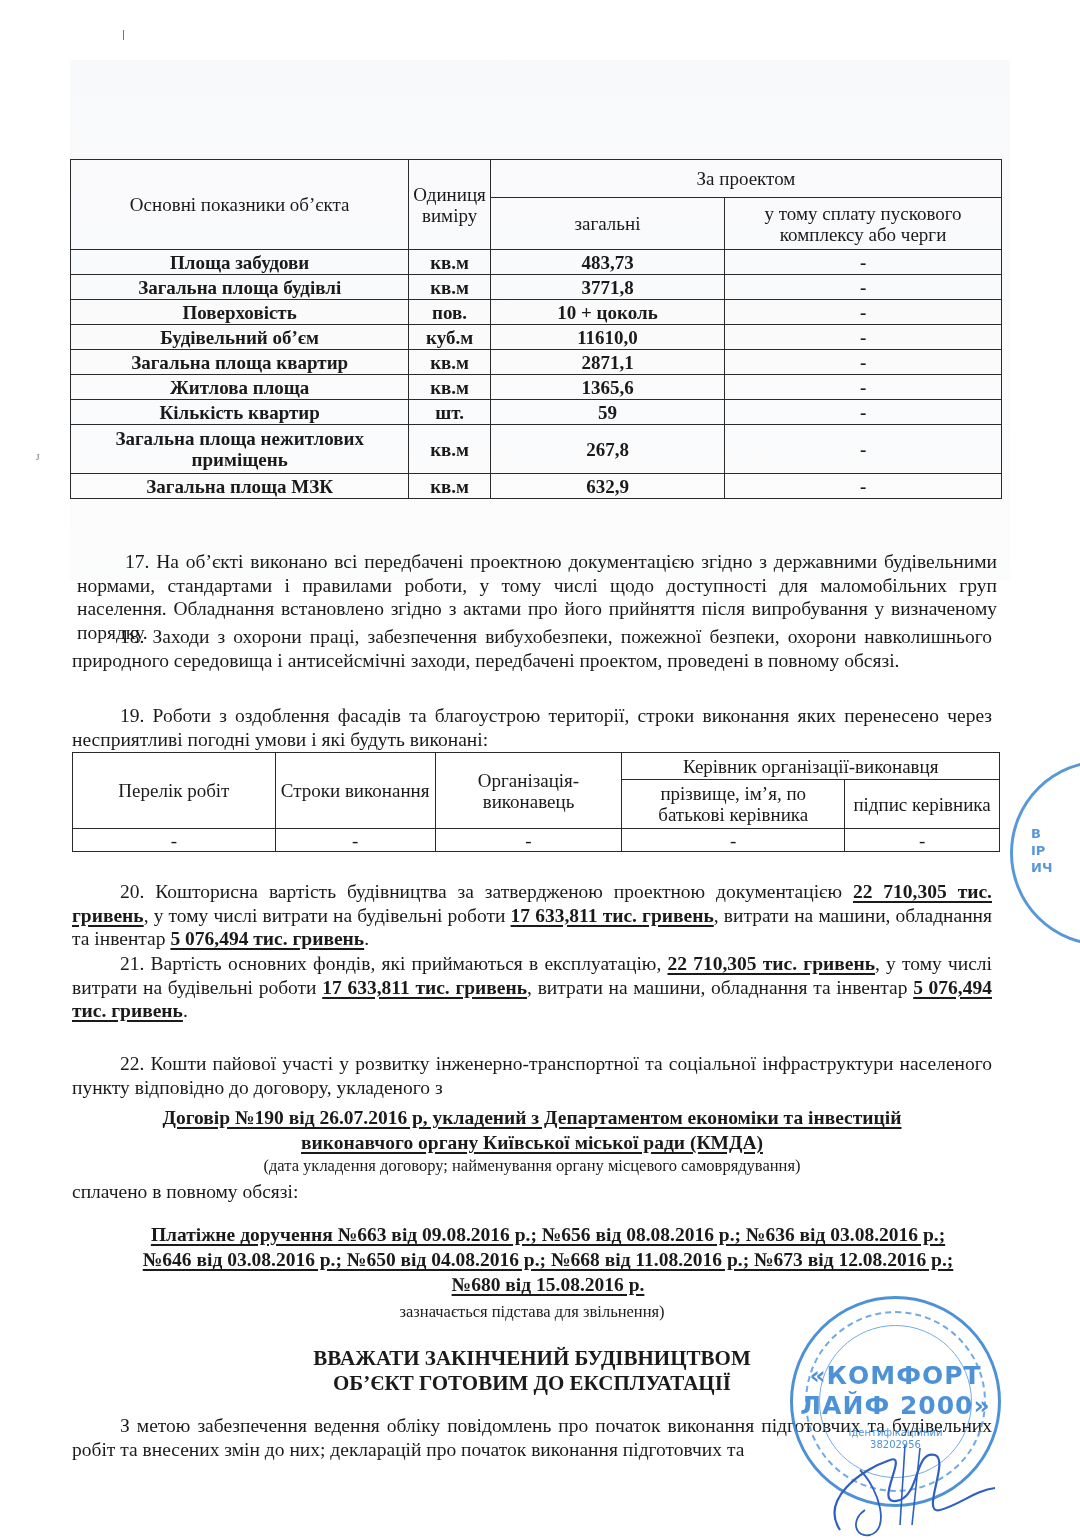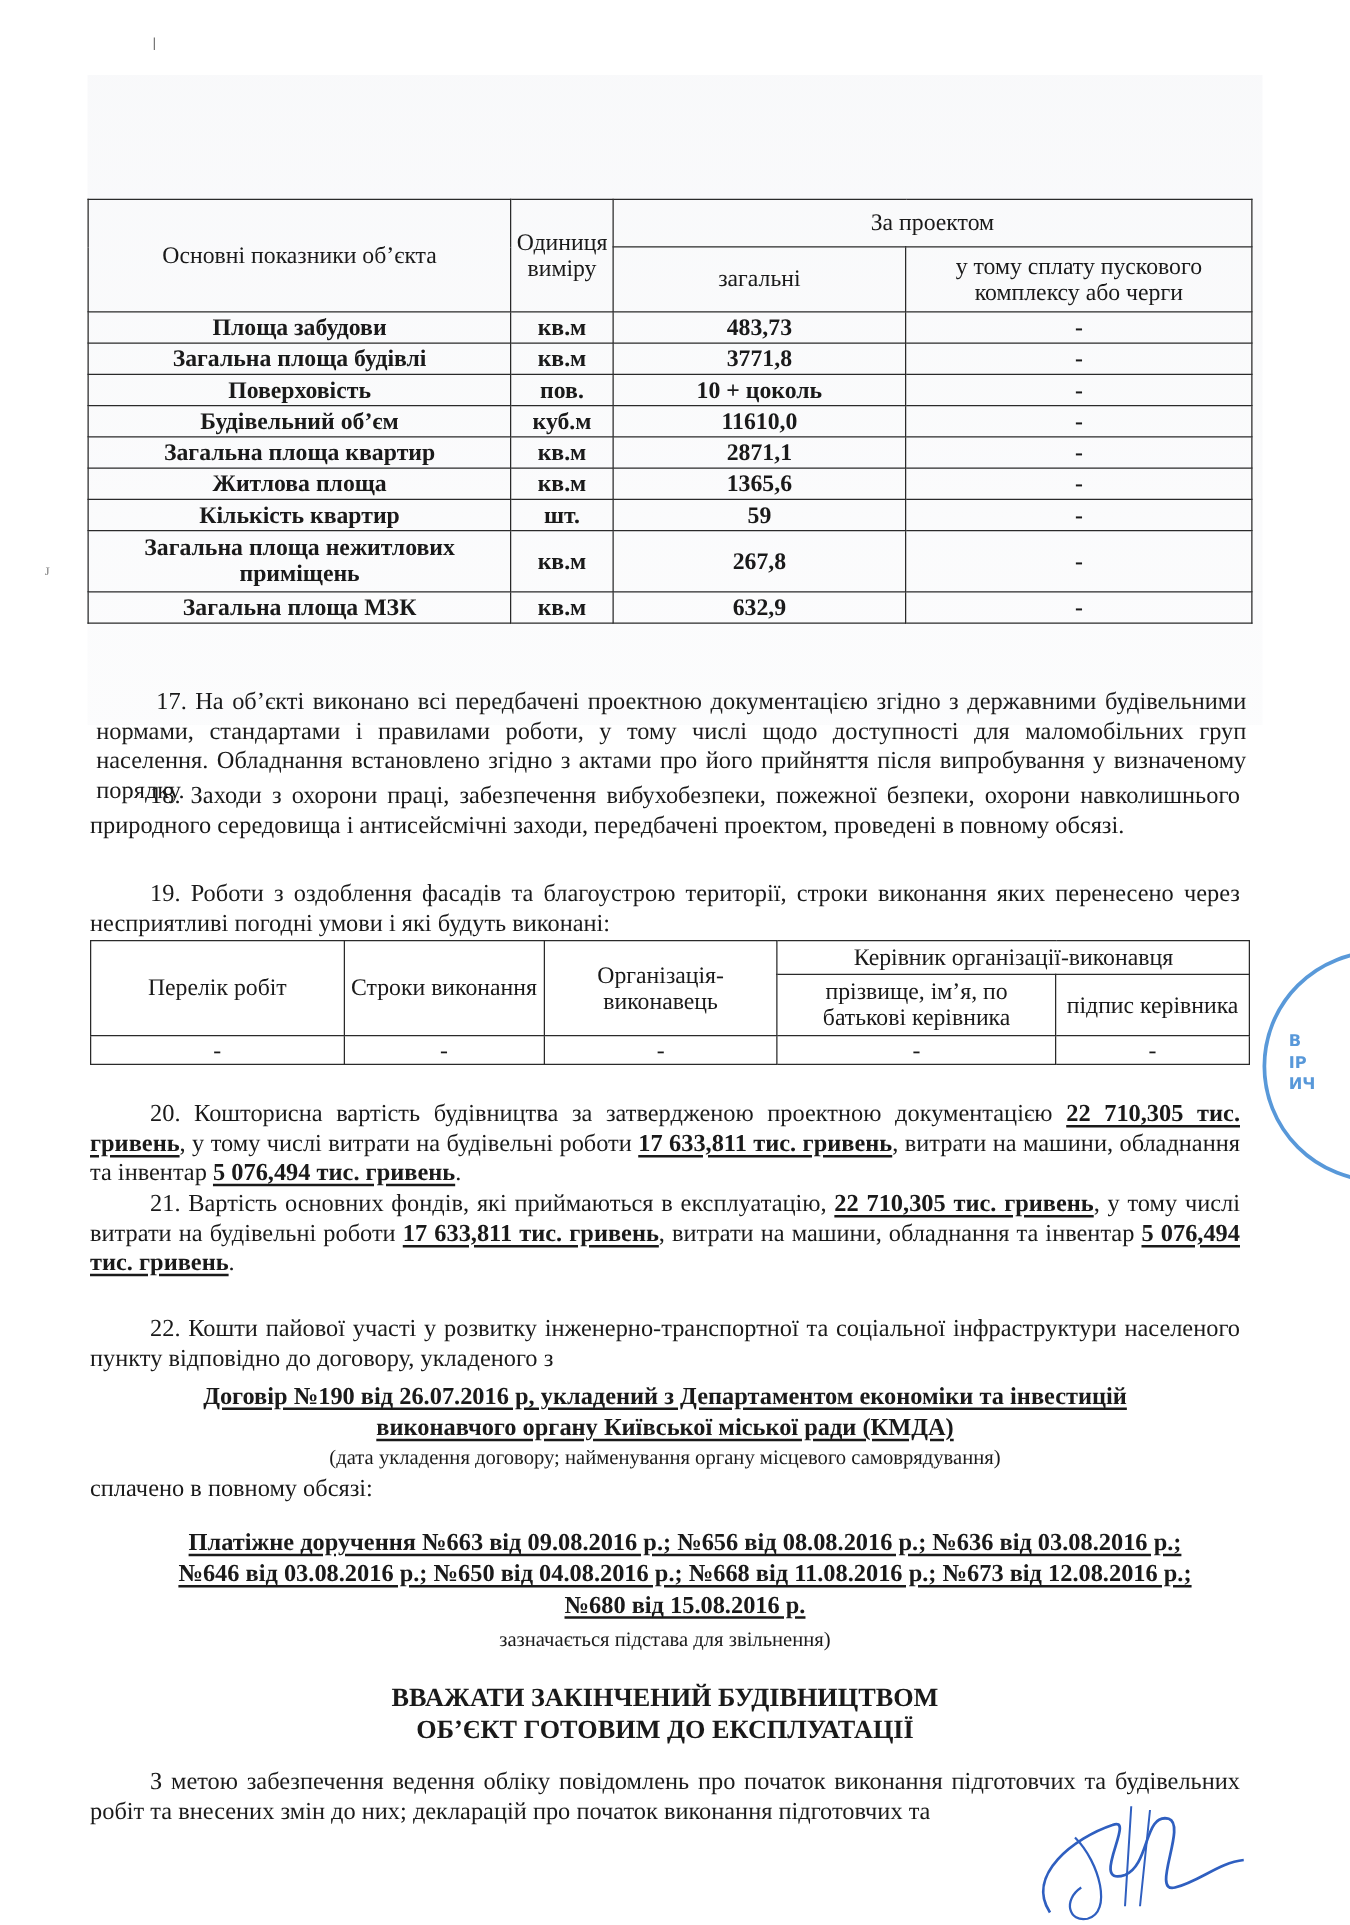--- a/index.html
+++ b/index.html
@@ -211,19 +211,31 @@
   <p class="p indent" style="top:1414px; margin:0;">З метою забезпечення ведення обліку повідомлень про початок виконання підготовчих та будівельних робіт та внесених змін до них; декларацій про початок виконання підготовчих та</p>
 
   <div class="stamp stamp-side">
     <div class="letters">
       <div>В</div>
       <div>ІР</div>
       <div>ИЧ</div>
     </div>
   </div>
 
+  <div class="stamp stamp-main">
+    <div class="inner"></div>
+    <div class="inner2"></div>
+    <div class="title">
+      <div>«КОМФОРТ</div>
+      <div>ЛАЙФ 2000»</div>
+    </div>
+    <div class="code">
+      <div>Ідентифікаційний</div>
+      <div>38202956</div>
+    </div>
+  </div>
 
   <svg class="signature" viewBox="0 0 200 110">
     <path d="M40 100 C20 70, 60 40, 90 30 C110 22, 70 80, 100 70 C120 62, 115 20, 135 25 C150 30, 120 85, 140 80 C160 75, 175 60, 195 58" fill="none" stroke="#2f5fc0" stroke-width="2.2"></path>
     <path d="M60 40 C80 60, 90 100, 70 105 C55 108, 50 90, 65 80" fill="none" stroke="#2f5fc0" stroke-width="1.8"></path>
     <path d="M105 15 L100 95 M120 18 L112 95" fill="none" stroke="#2f5fc0" stroke-width="1.6"></path>
   </svg>
 </div>
 
 </body></html>

